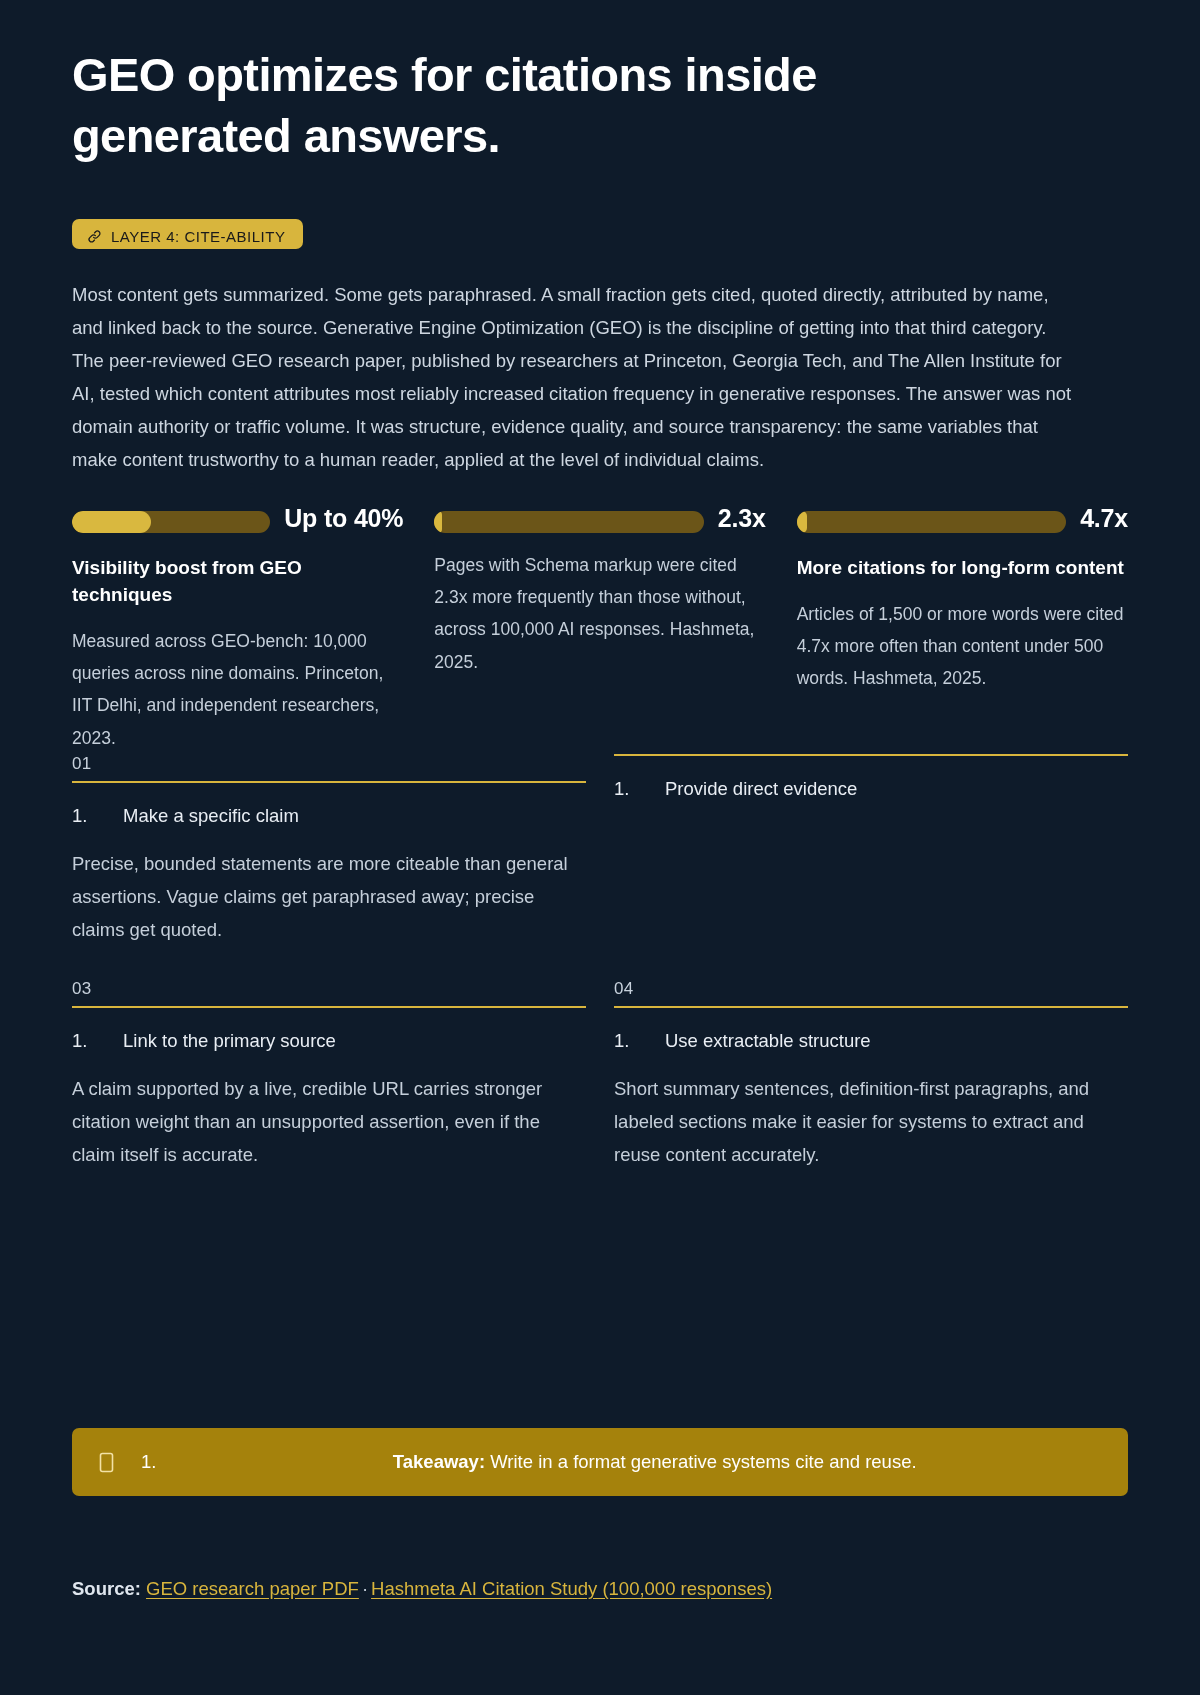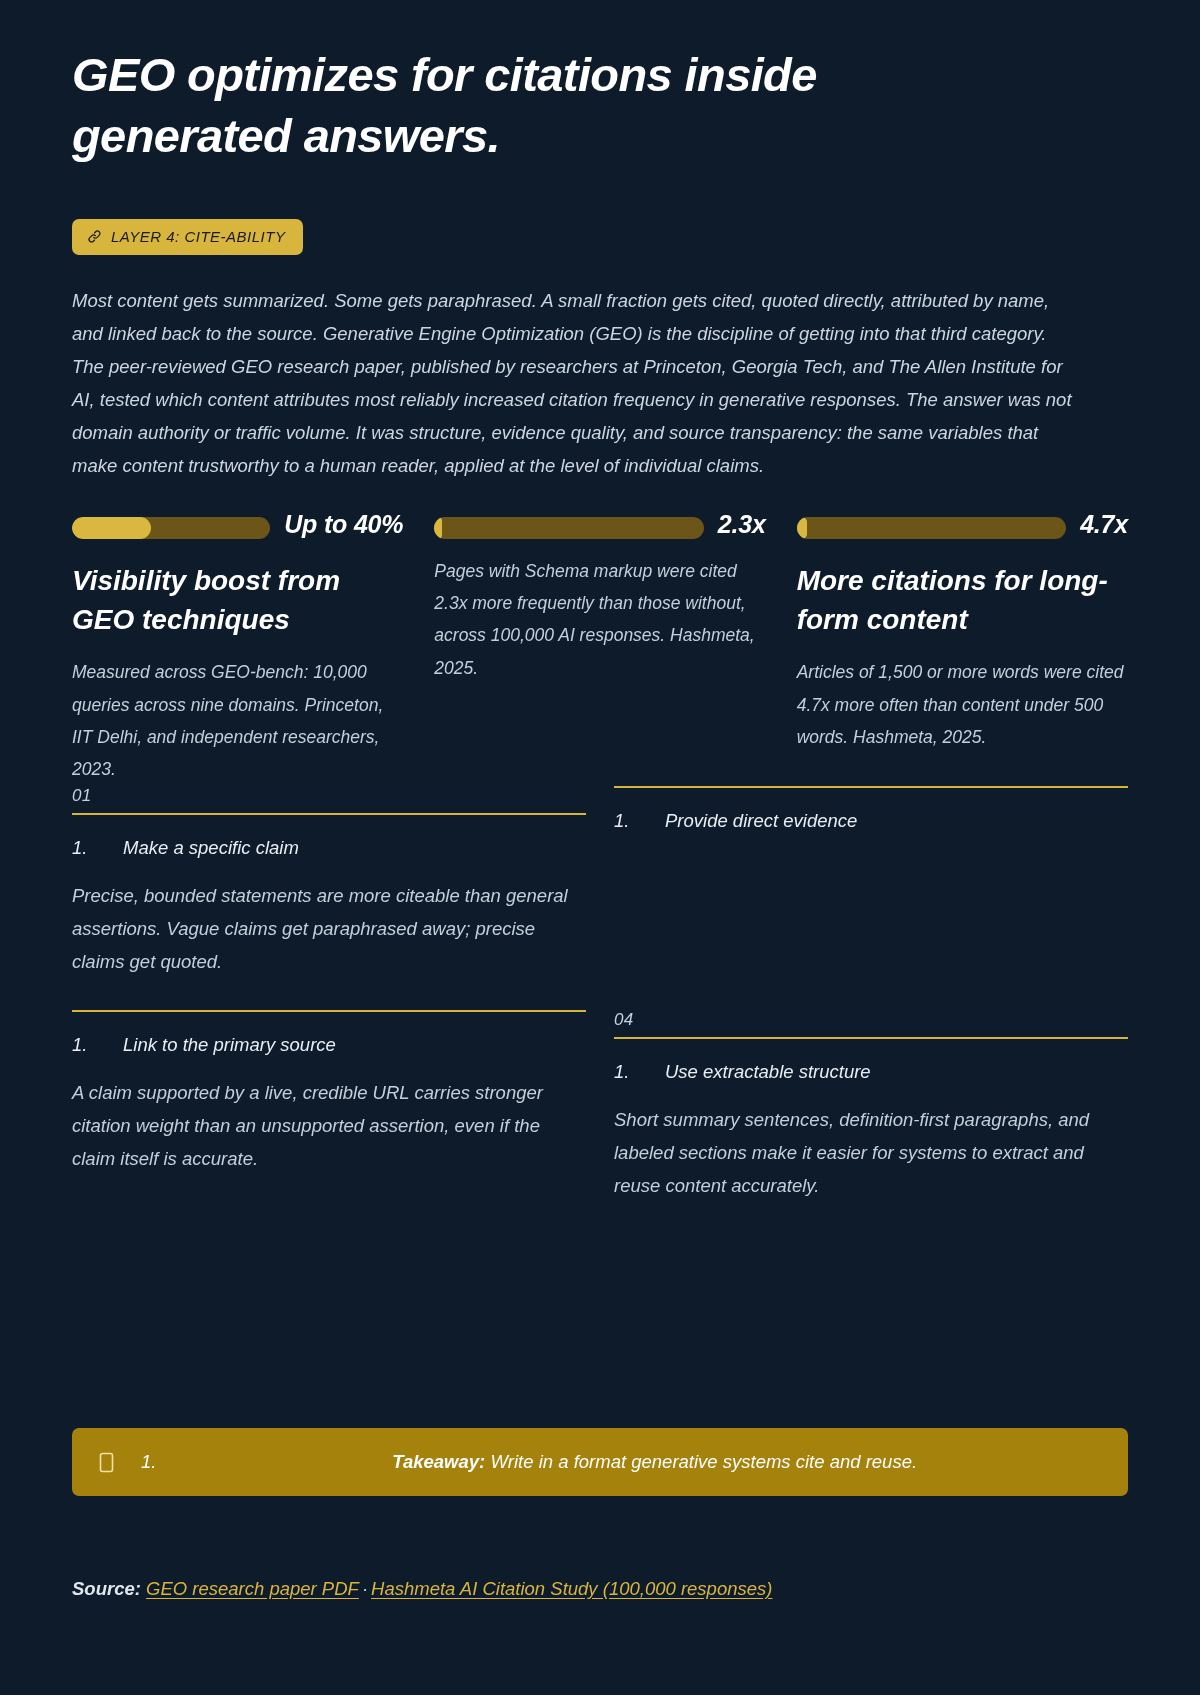--- a/index.html
+++ b/index.html
@@ -14,21 +14,20 @@
     font-family: "Liberation Sans", sans-serif;
     color: #dfe6ee;
     -webkit-font-smoothing: antialiased;
   }
 
   .page {
     width: 1200px;
     height: 1334px;
     padding: 44px 72px 0 72px;
     position: relative;
-    font-style: italic;
   }
 
   
   .title {
     font-size: 47px;
     line-height: 1.30;
     font-weight: 700;
     color: #ffffff;
     letter-spacing: -0.6px;
     max-width: 880px;
@@ -36,21 +35,21 @@
 
   
   .badge-row { margin-top: 53px; }
   .badge {
     display: inline-flex;
     align-items: center;
     gap: 9px;
     background: #d8b53d;
     color: #1a1a1a;
     border-radius: 7px;
-    padding: 9px 18px 10px 15px;
+    padding: 9px 18px 4px 15px;
     font-size: 15px;
     font-weight: 500;
     letter-spacing: 0.5px;
   }
   .badge svg { display: block; }
 
   
   .intro {
     margin-top: 30px;
     font-size: 18.5px;
@@ -89,21 +88,21 @@
   .stat-value {
     flex: 0 0 auto;
     font-size: 25px;
     font-weight: 700;
     color: #ffffff;
     white-space: nowrap;
     letter-spacing: -0.2px;
   }
   .stat-title {
     margin-top: 22px;
-    font-size: 28px;
+    font-size: 19px;
     line-height: 1.42;
     font-weight: 700;
     color: #ffffff;
   }
   .stat-desc {
     margin-top: 16px;
     font-size: 17.5px;
     line-height: 1.85;
     color: #c5cfda;
   }
@@ -248,20 +247,21 @@
 
     <div class="step">
       <div class="step-rule"></div>
       <div class="step-title">
         <span class="marker">1.</span>
         <span>Provide direct evidence</span>
       </div>
     </div>
 
     <div class="step">
+      <div class="step-num">03</div>
       <div class="step-rule"></div>
       <div class="step-title">
         <span class="marker">1.</span>
         <span>Link to the primary source</span>
       </div>
       <div class="step-body">A claim supported by a live, credible URL carries stronger citation weight than an unsupported assertion, even if the claim itself is accurate.</div>
     </div>
 
     <div class="step">
       <div class="step-num">04</div>

